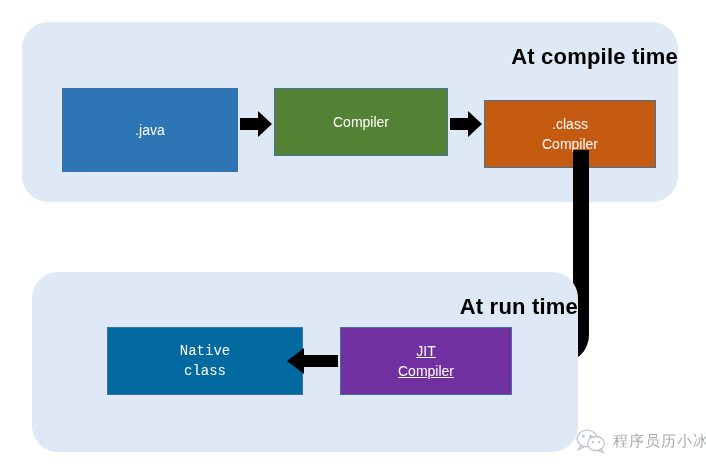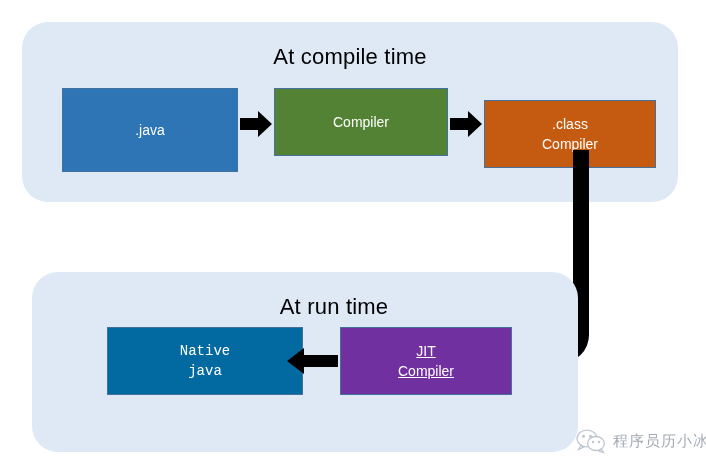--- a/index.html
+++ b/index.html
@@ -24,29 +24,29 @@
     background: #dee9f5;
     border-radius: 26px;
   }
   #panel-compile { left: 22px;  top: 22px;  width: 656px; height: 180px; }
   #panel-runtime { left: 32px;  top: 272px; width: 546px; height: 180px; }
 
   .panel-title {
     position: absolute;
     left: 0;
     width: 100%;
-    text-align: center;
+    text-align: right;
     font-size: 22px;
-    font-weight: normal;
+    font-weight: bold;
     color: #000000;
     letter-spacing: 0.2px;
     white-space: nowrap;
   }
   #panel-compile .panel-title { top: 22px; }
-  #panel-runtime .panel-title { top: 22px; margin-left: 29px; }
+  #panel-runtime .panel-title { top: 22px; }
 
   
   .box {
     position: absolute;
     display: flex;
     flex-direction: column;
     align-items: center;
     justify-content: center;
     border: 1px solid #41719c;
     box-sizing: border-box;
@@ -143,21 +143,21 @@
              A 12,12 0 0 0 53,185
              L 53,0 Z" fill="#000000"></path>
   </svg>
 
   <div class="panel" id="panel-runtime">
     <div class="panel-title">At run time</div>
   </div>
 
   <div class="box" id="box-native">
     <span class="line">Native</span>
-    <span class="line">java</span>
+    <span class="line">class</span>
   </div>
 
   <div class="box" id="box-jit">
     <span class="line">JIT</span>
     <span class="line">Compiler</span>
   </div>
 
   <svg class="arrow-svg" id="arrow-jit-native" viewBox="0 0 55 32">
     <polygon points="53,10 19,10 19,3 2,16 19,29 19,22 53,22" fill="#000000"></polygon>
   </svg>

